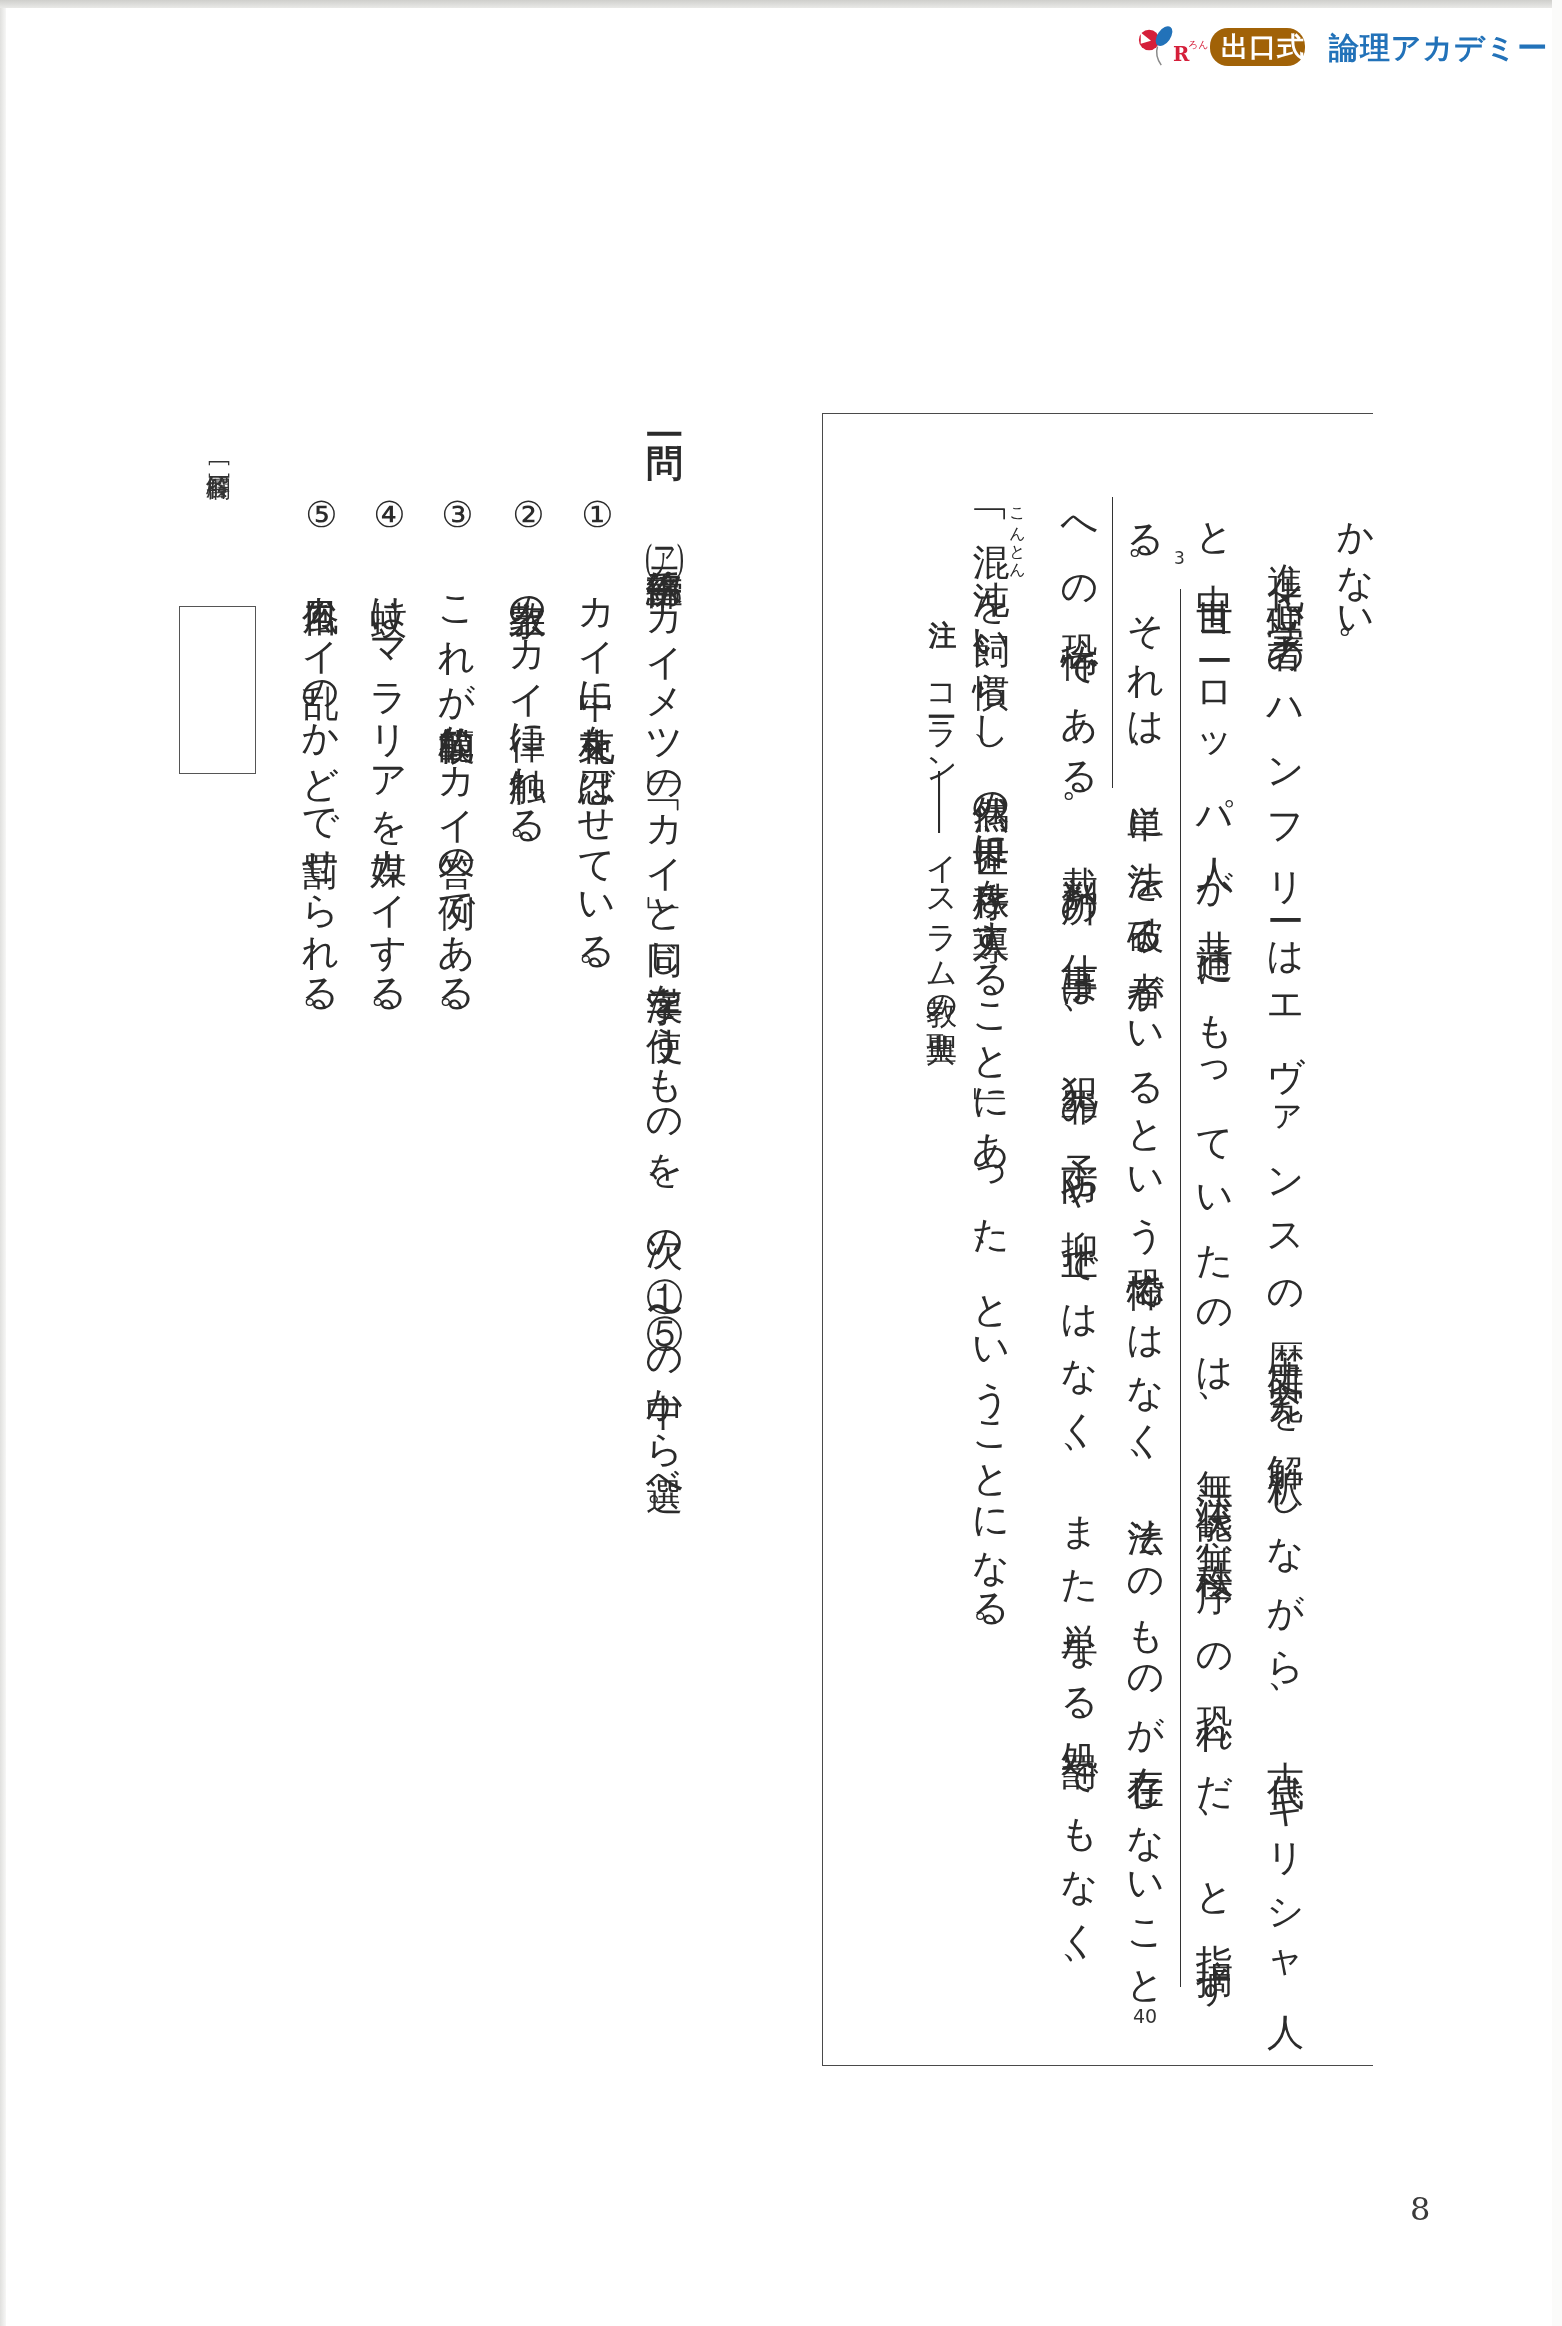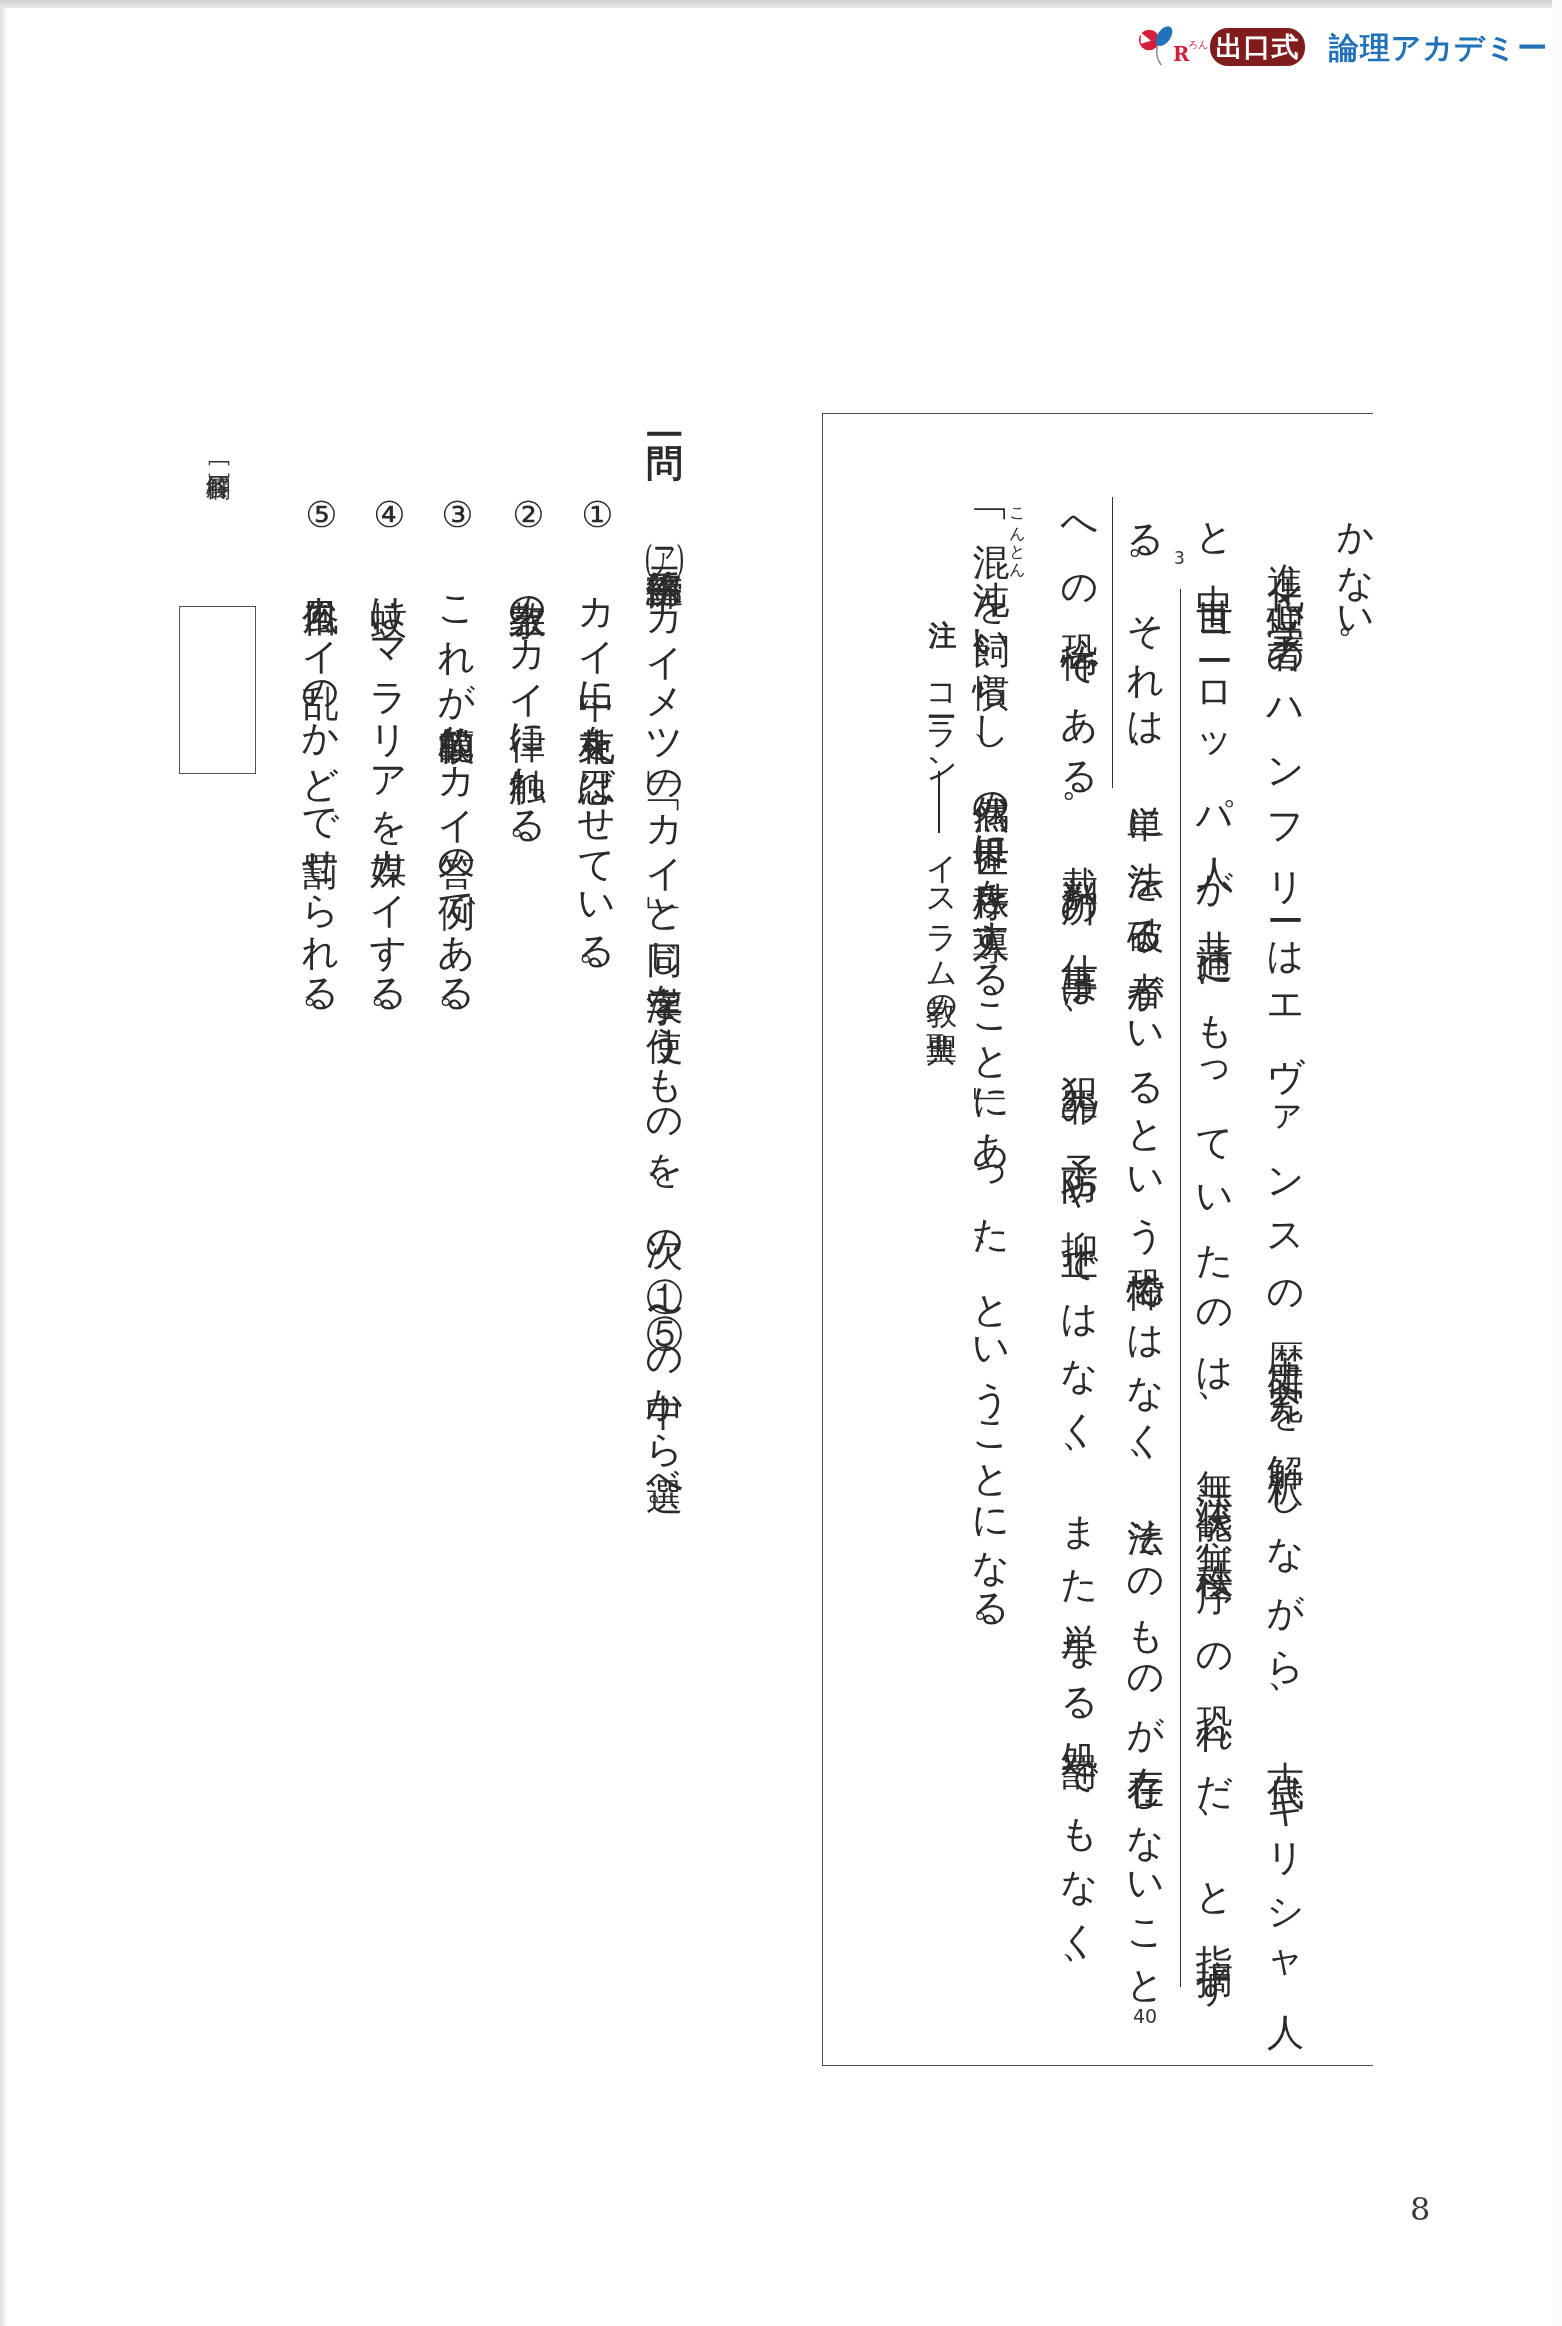--- a/index.html
+++ b/index.html
@@ -15,23 +15,23 @@
   .scan-right { position: absolute; left: 1552px; top: 0; width: 11.2px; height: 2326px; background: #fbfbfa; }
 
   
   .logo { position: absolute; left: 1137px; top: 24px; width: 394px; height: 47px; }
   .logo-icon { position: absolute; left: 0; top: 0; width: 41px; height: 43px; }
   .logo-r { position: absolute; left: 36px; top: 20.6px; font-family: "DejaVu Serif", serif;
     font-weight: bold; font-size: 19.7px; color: #d51f3a; line-height: 1; }
   .logo-r-small { position: absolute; left: 51px; top: 16px; font-family: "DejaVu Sans", sans-serif;
     font-size: 10px; color: #d51f3a; line-height: 1; }
   .logo-badge { position: absolute; left: 73px; top: 3.7px; width: 95px; height: 38px;
-    background: #7f1d1d; border-radius: 18px; color: #fff;
+    background: #a16207; border-radius: 18px; color: #fff;
     font-family: "DejaVu Sans", sans-serif; font-weight: bold; font-size: 27px;
-    line-height: 38px; text-align: center; letter-spacing: 0.9px; }
+    line-height: 38px; text-align: right; letter-spacing: 0.9px; }
   .logo-title { position: absolute; left: 176px; top: 4.7px; color: #2272b9;
     font-family: "DejaVu Sans", sans-serif; font-weight: bold; font-size: 30px;
     line-height: 37px; white-space: nowrap; letter-spacing: 0.9px; margin-left: 16px; }
 
   
   .frame { position: absolute; left: 822px; top: 413px; width: 551px; height: 1653px;
     box-sizing: border-box; border-top: 1.9px solid #4a4a4a; border-left: 1.9px solid #4a4a4a;
     border-bottom: 1.9px solid #4a4a4a; }
 
   .col { position: absolute; writing-mode: vertical-rl; font-size: 37px; line-height: 37px;

